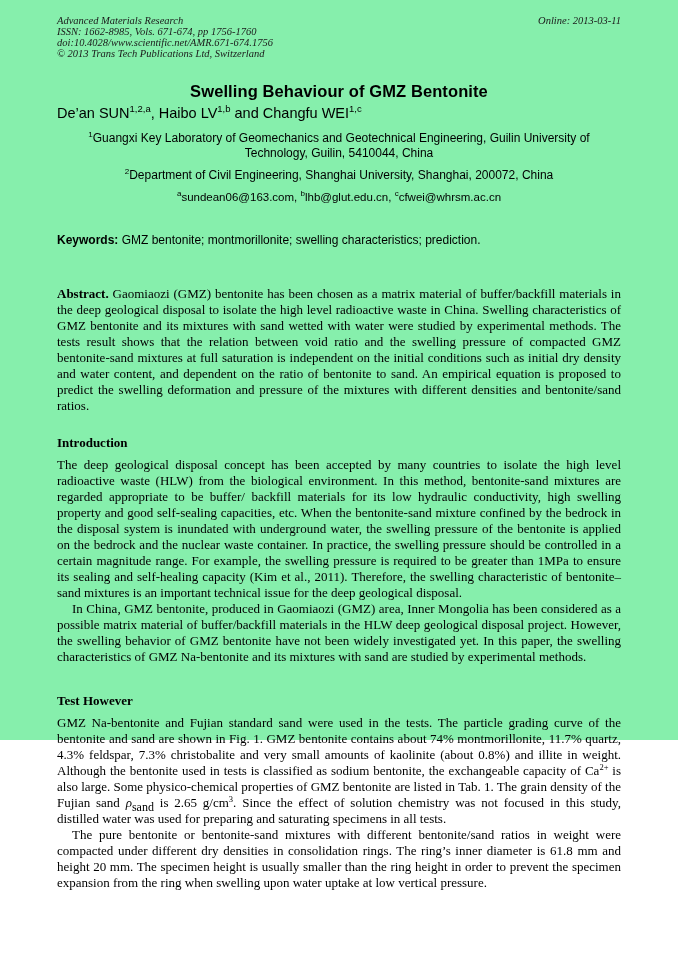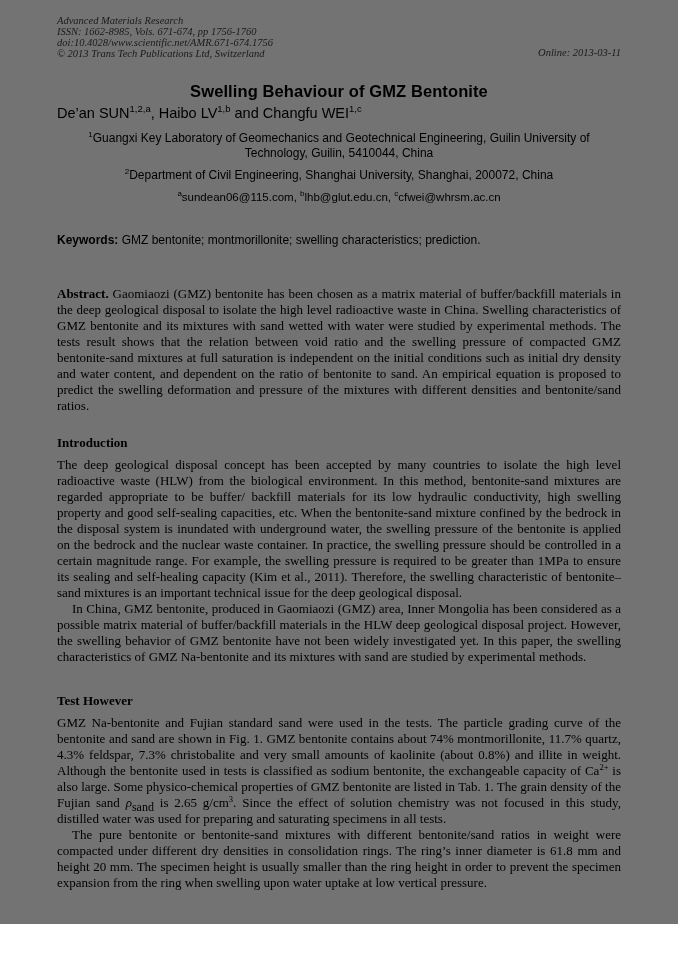--- a/index.html
+++ b/index.html
@@ -1,33 +1,33 @@
 <!DOCTYPE html>
 <html><head>
 <meta charset="utf-8">
 <style>
   * { box-sizing: border-box; }
   html, body { margin: 0; padding: 0; background: #ffffff; }
   body { width: 678px; height: 959px; overflow: hidden; }
   .page {
-    width: 678px; height: 924px;
+    width: 678px; height: 740px;
     padding: 15px 57px 0 57px;
-    background: #737373;
+    background: #86efac;
     color: #000000;
   }
   
   .journal-header {
     display: flex;
     justify-content: space-between;
     align-items: flex-start;
     font: italic 10.5px/11px "Liberation Serif", serif;
     color: #1a1a1a;
   }
   .journal-header .hline { white-space: nowrap; }
-  .header-right { white-space: nowrap; margin-top: 32px; }
+  .header-right { white-space: nowrap; }
   
   .paper-title {
     font: bold 16.5px/20px "Liberation Sans", sans-serif;
     text-align: center;
     margin: 22px 0 3px 0;
     letter-spacing: 0.1px;
   }
   .authors {
     font: 14.5px/18px "Liberation Sans", sans-serif;
     margin: 0 0 9px 0;
@@ -84,21 +84,21 @@
     <div class="header-right">Online: 2013-03-11</div>
   </div>
 
   <h1 class="paper-title">Swelling Behaviour of GMZ Bentonite</h1>
 
   <div class="authors"><span>De’an SUN</span><sup>1,2,a</sup><span>, Haibo LV</span><sup>1,b</sup><span> and Changfu WEI</span><sup>1,c</sup></div>
 
   <div class="affil affil-wide"><sup>1</sup><span>Guangxi Key Laboratory of Geomechanics and Geotechnical Engineering, Guilin University of Technology, Guilin, 5410044, China</span></div>
   <div class="affil"><sup>2</sup><span>Department of Civil Engineering, Shanghai University, Shanghai, 200072, China</span></div>
 
-  <div class="emails"><sup>a</sup><span>sundean06@115.com, </span><sup>b</sup><span>lhb@glut.edu.cn, </span><sup>c</sup><span>cfwei@whrsm.ac.cn</span></div>
+  <div class="emails"><sup>a</sup><span>sundean06@163.com, </span><sup>b</sup><span>lhb@glut.edu.cn, </span><sup>c</sup><span>cfwei@whrsm.ac.cn</span></div>
 
   <p class="keywords"><span class="kw-label">Keywords:</span><span> GMZ bentonite; montmorillonite; swelling characteristics; prediction.</span></p>
 
   <p class="body-para abstract-para"><span class="para-lead">Abstract.</span><span> Gaomiaozi (GMZ) bentonite has been chosen as a matrix material of buffer/backfill materials in the deep geological disposal to isolate the high level radioactive waste in China. Swelling characteristics of GMZ bentonite and its mixtures with sand wetted with water were studied by experimental methods. The tests result shows that the relation between void ratio and the swelling pressure of compacted GMZ bentonite-sand mixtures at full saturation is independent on the initial conditions such as initial dry density and water content, and dependent on the ratio of bentonite to sand. An empirical equation is proposed to predict the swelling deformation and pressure of the mixtures with different densities and bentonite/sand ratios.</span></p>
 
   <h2 class="section-heading">Introduction</h2>
   <p class="body-para">The deep geological disposal concept has been accepted by many countries to isolate the high level radioactive waste (HLW) from the biological environment. In this method, bentonite-sand mixtures are regarded appropriate to be buffer/ backfill materials for its low hydraulic conductivity, high swelling property and good self-sealing capacities, etc. When the bentonite-sand mixture confined by the bedrock in the disposal system is inundated with underground water, the swelling pressure of the bentonite is applied on the bedrock and the nuclear waste container. In practice, the swelling pressure should be controlled in a certain magnitude range. For example, the swelling pressure is required to be greater than 1MPa to ensure its sealing and self-healing capacity (Kim et al., 2011). Therefore, the swelling characteristic of bentonite–sand mixtures is an important technical issue for the deep geological disposal.</p>
   <p class="body-para indent">In China, GMZ bentonite, produced in Gaomiaozi (GMZ) area, Inner Mongolia has been considered as a possible matrix material of buffer/backfill materials in the HLW deep geological disposal project. However, the swelling behavior of GMZ bentonite have not been widely investigated yet. In this paper, the swelling characteristics of GMZ Na-bentonite and its mixtures with sand are studied by experimental methods.</p>
 
   <h2 class="section-heading mt-lg">Test However</h2>

